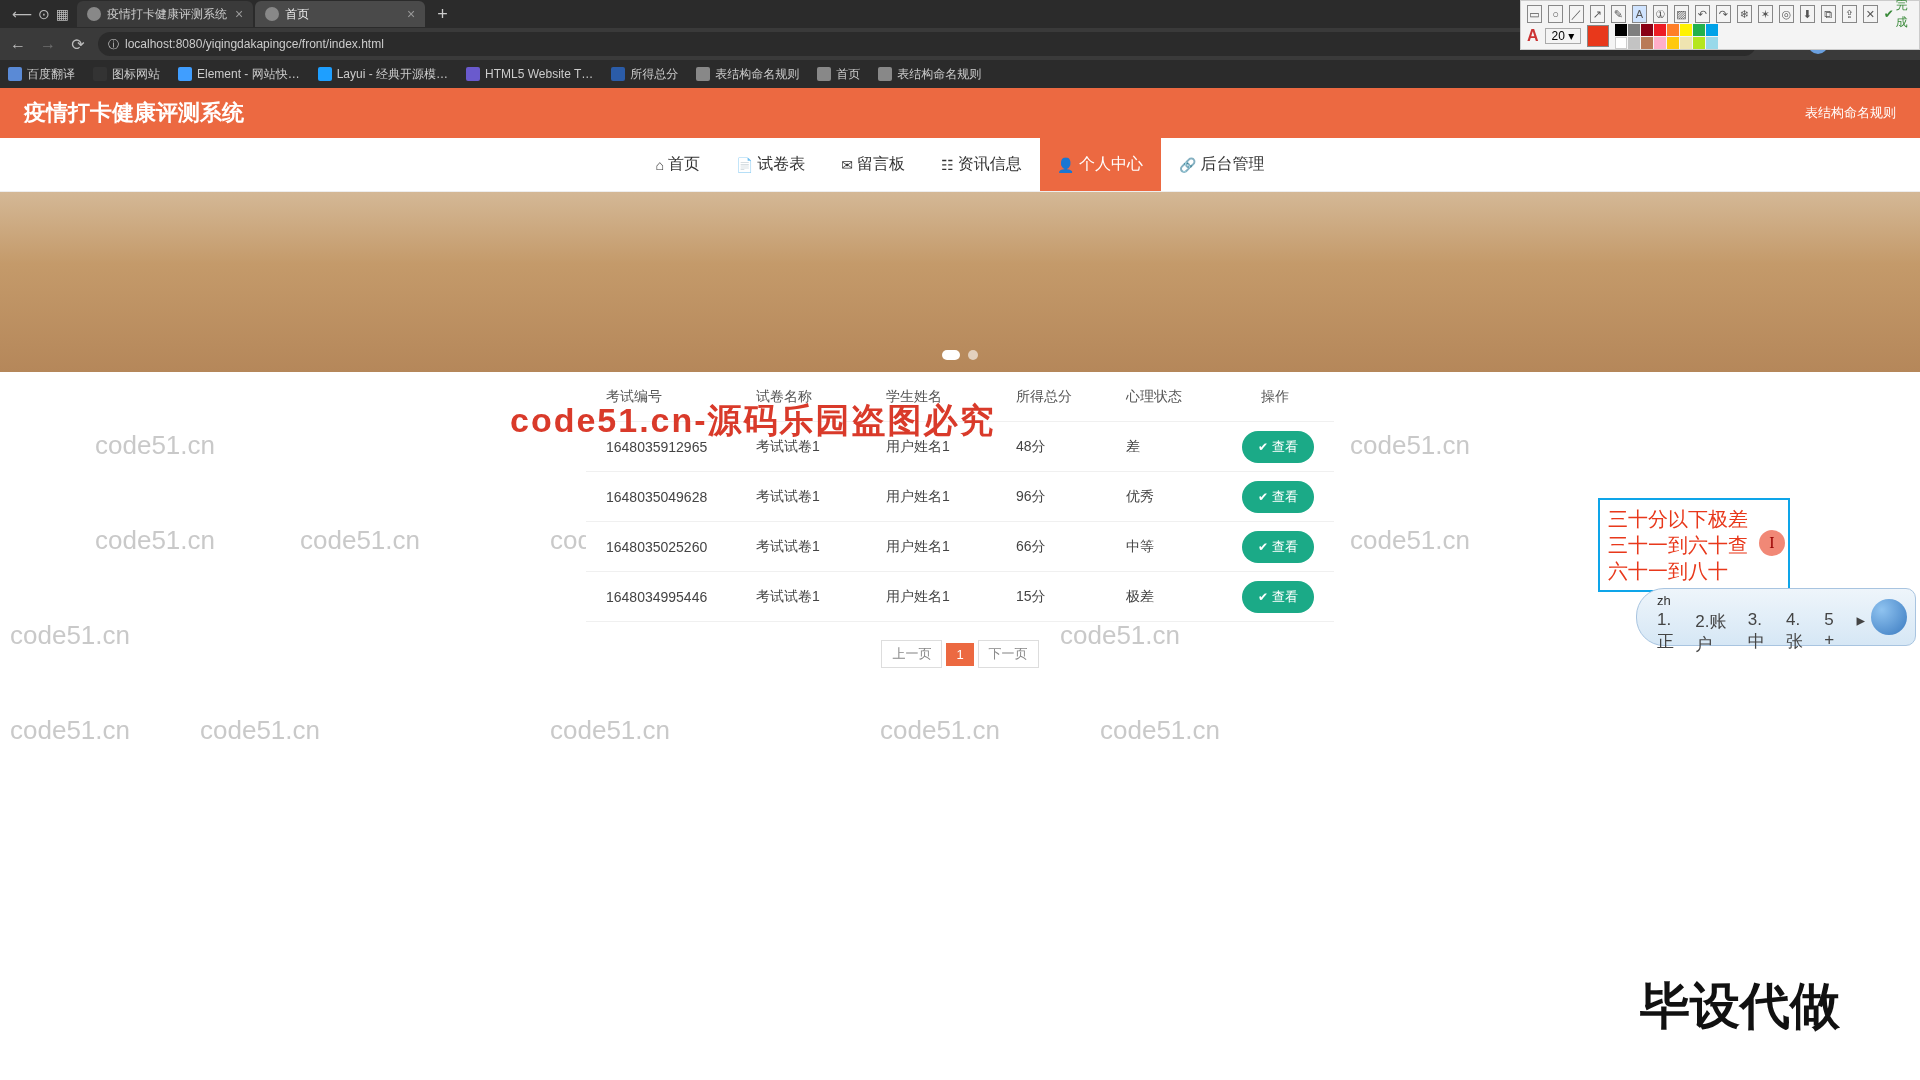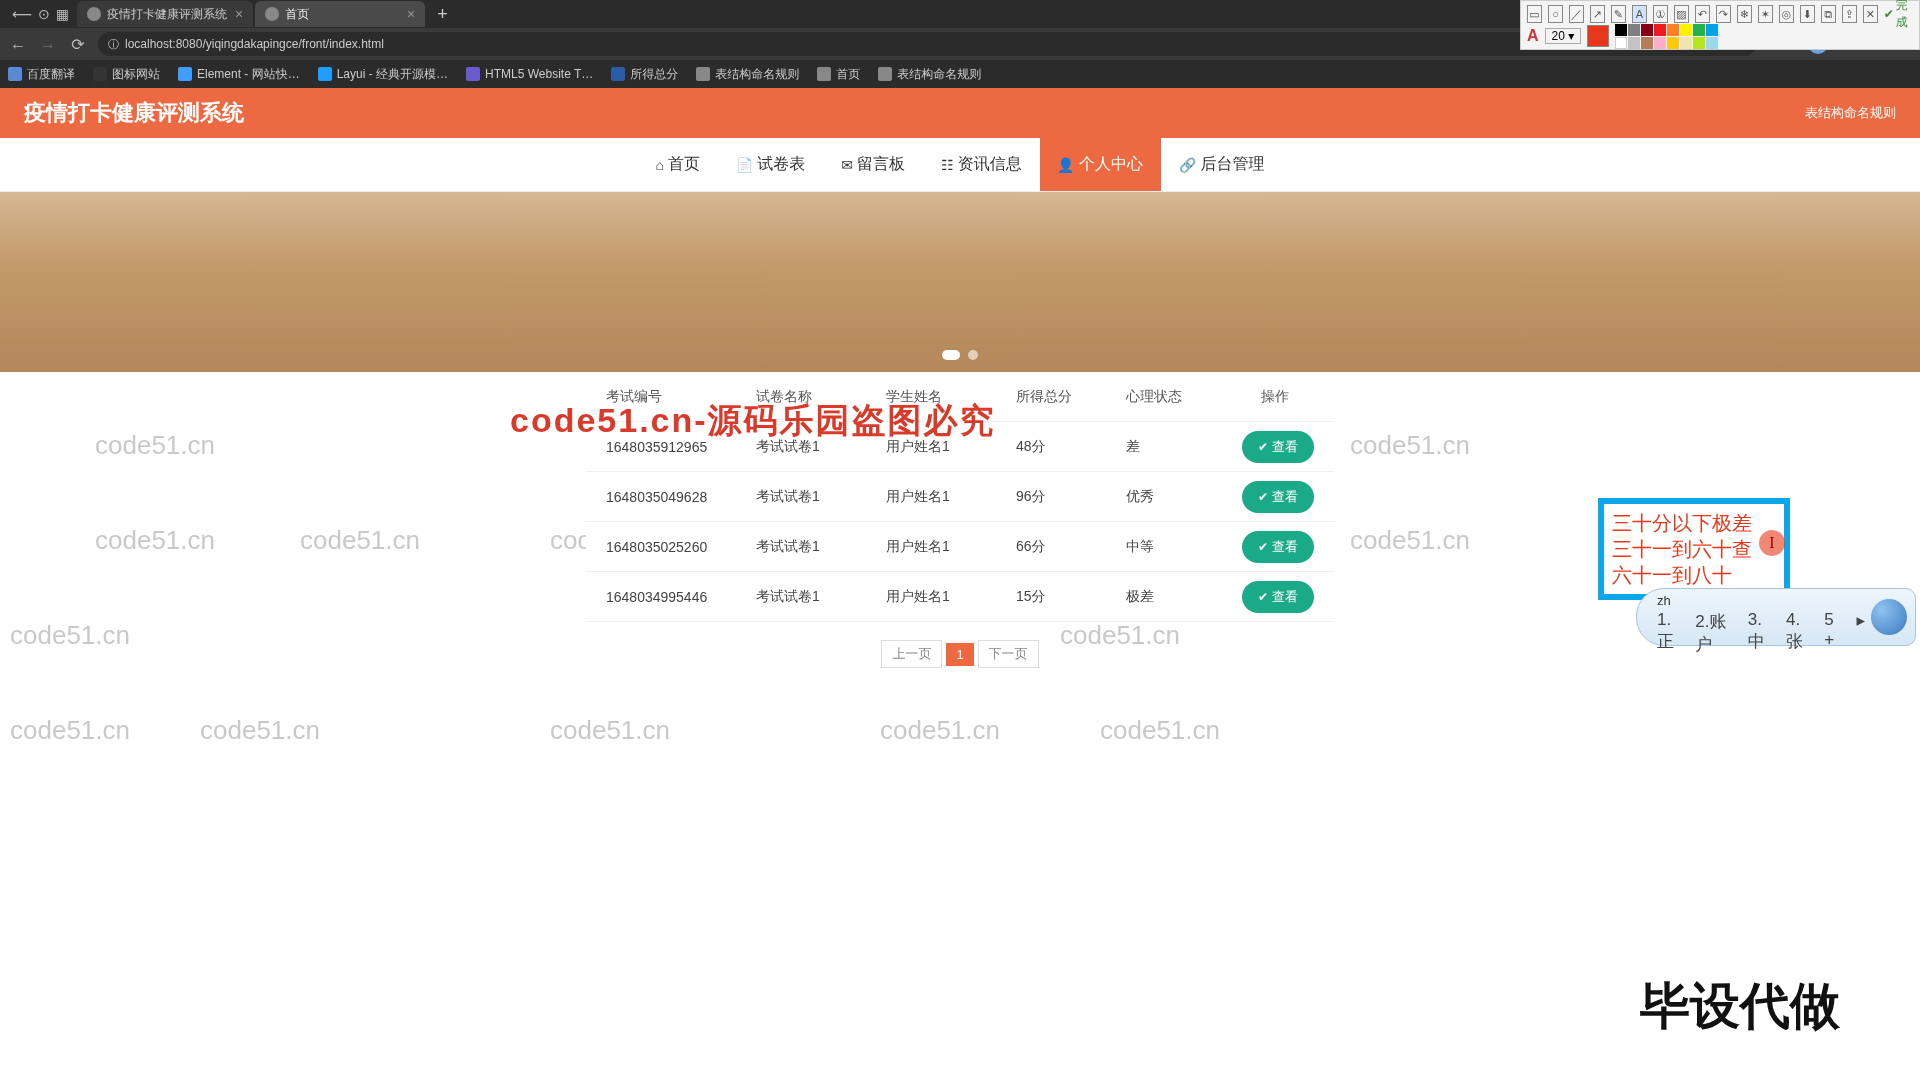--- a/index.html
+++ b/index.html
@@ -76,21 +76,21 @@
   .pager { display: flex; justify-content: center; align-items: center; gap: 4px; padding: 18px 0; font-size: 13px; }
   .pg-btn { border: 1px solid #ddd; padding: 4px 10px; color: #888; background: #fff; }
   .pg-num { background: #ec6941; color: #fff; padding: 4px 10px; }
 
   
   .wm { position: absolute; color: #c9c9c9; font-size: 26px; white-space: nowrap; pointer-events: none; font-family: Arial; z-index: 1; }
   .wm-big { position: absolute; left: 510px; top: 398px; color: #d93a2a; font-size: 34px; font-weight: bold; z-index: 5; letter-spacing: 2px; }
   .bottom-brand { position: absolute; right: 80px; bottom: 40px; font-size: 50px; font-weight: 900; color: #111; z-index: 5; }
 
   
-  .annot-box { position: absolute; right: 130px; top: 498px; width: 192px; border: 6px solid #0ea5e9; padding: 6px 8px; background: rgba(255,255,255,.6); z-index: 6; }
+  .annot-box { position: absolute; right: 130px; top: 498px; width: 192px; border: 2px solid #0ea5e9; padding: 6px 8px; background: rgba(255,255,255,.6); z-index: 6; }
   .annot-box div { color: #e8381b; font-size: 20px; line-height: 26px; }
   .text-cursor-dot { position: absolute; right: 135px; top: 530px; width: 26px; height: 26px; border-radius: 50%; background: rgba(232,56,27,.6); z-index: 7; display:flex; align-items:center; justify-content:center; color:#900; font-family: serif; }
 
   
   .ime { position: absolute; right: 4px; top: 588px; width: 280px; height: 58px; background: linear-gradient(#eef5fb,#d6e7f5); border-radius: 28px 10px 10px 28px; border: 1px solid #a8c4e0; z-index: 8; padding: 4px 50px 4px 20px; font-size: 13px; color: #444; }
   .ime-typed { font-size: 13px; color: #333; margin-bottom: 2px; }
   .ime-cands { display: flex; gap: 12px; font-size: 17px; }
   .ime-logo { position: absolute; right: 8px; top: 10px; width: 36px; height: 36px; border-radius: 50%; background: radial-gradient(circle at 30% 30%, #8fc3f0, #3a7ac0); }
 
   .content-stack { position: relative; z-index: 3; }

